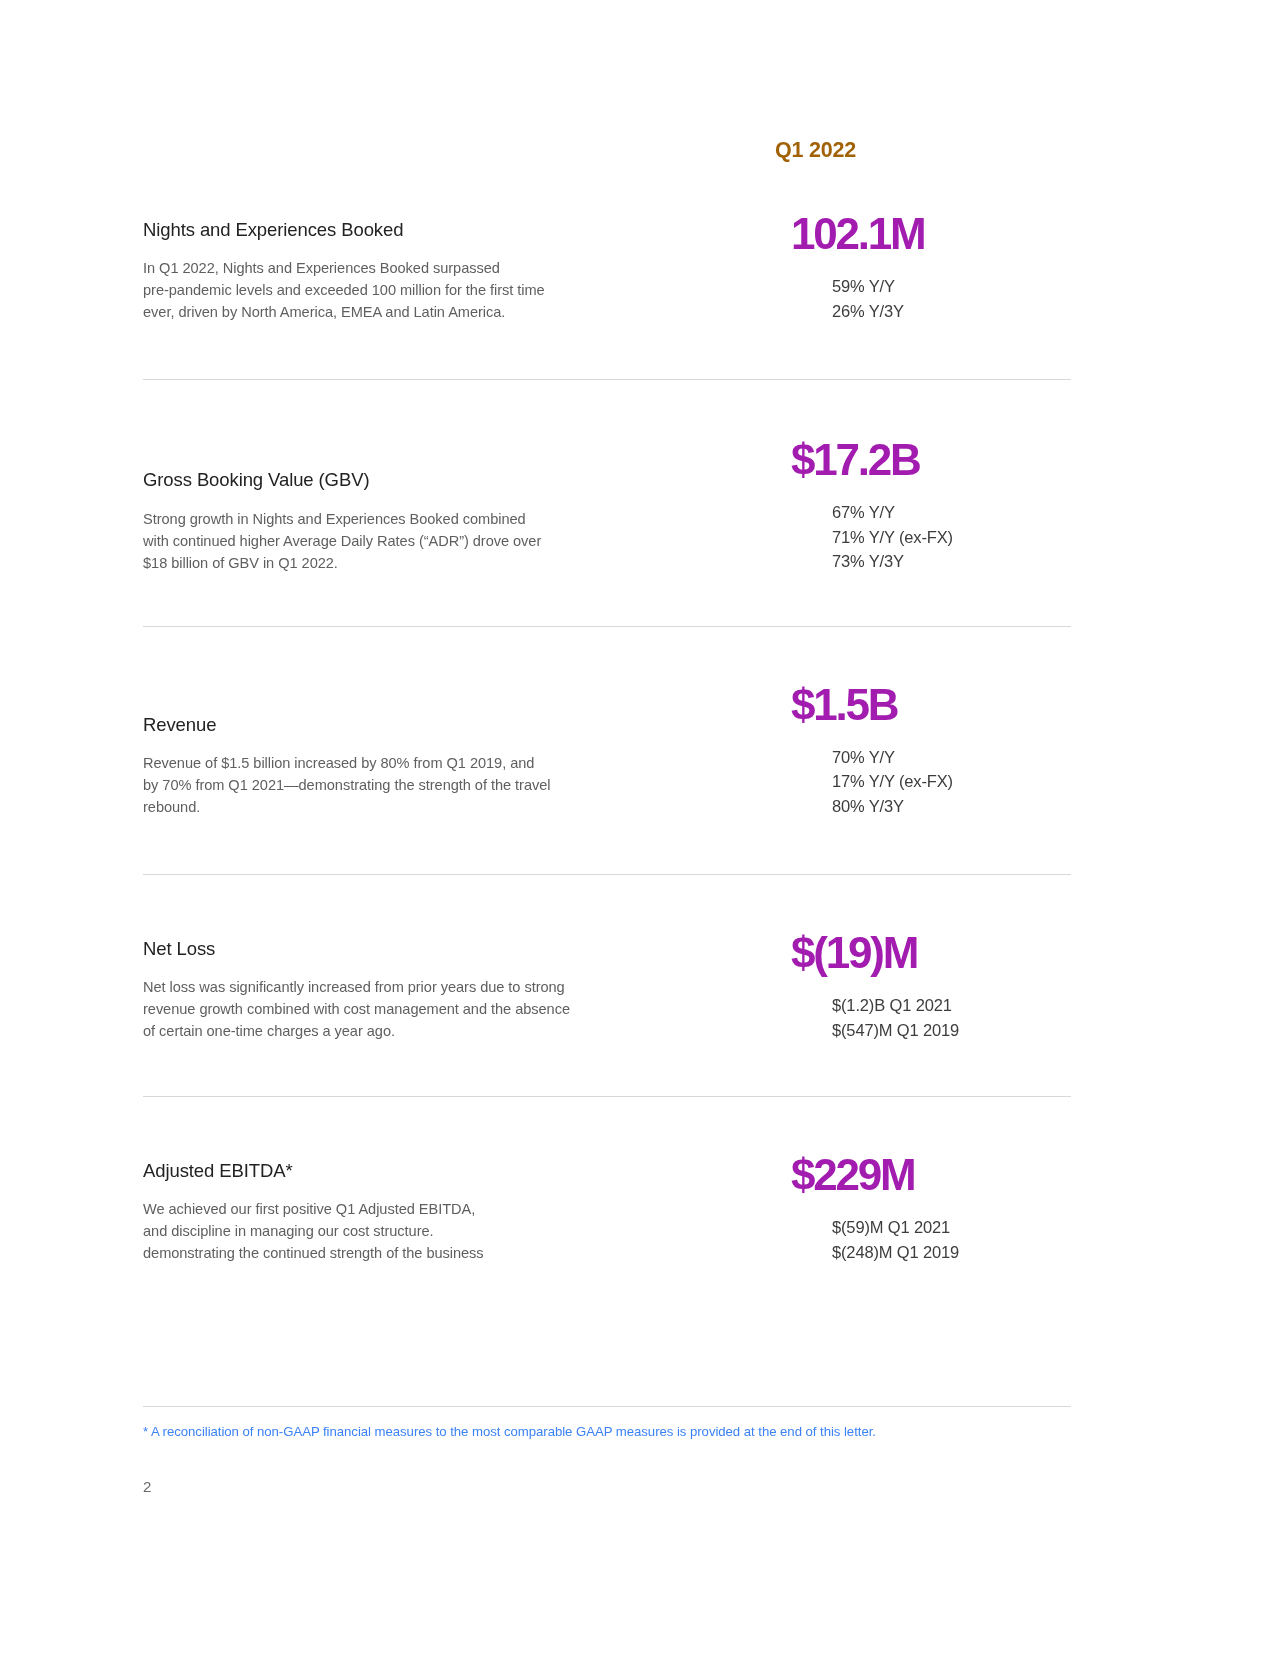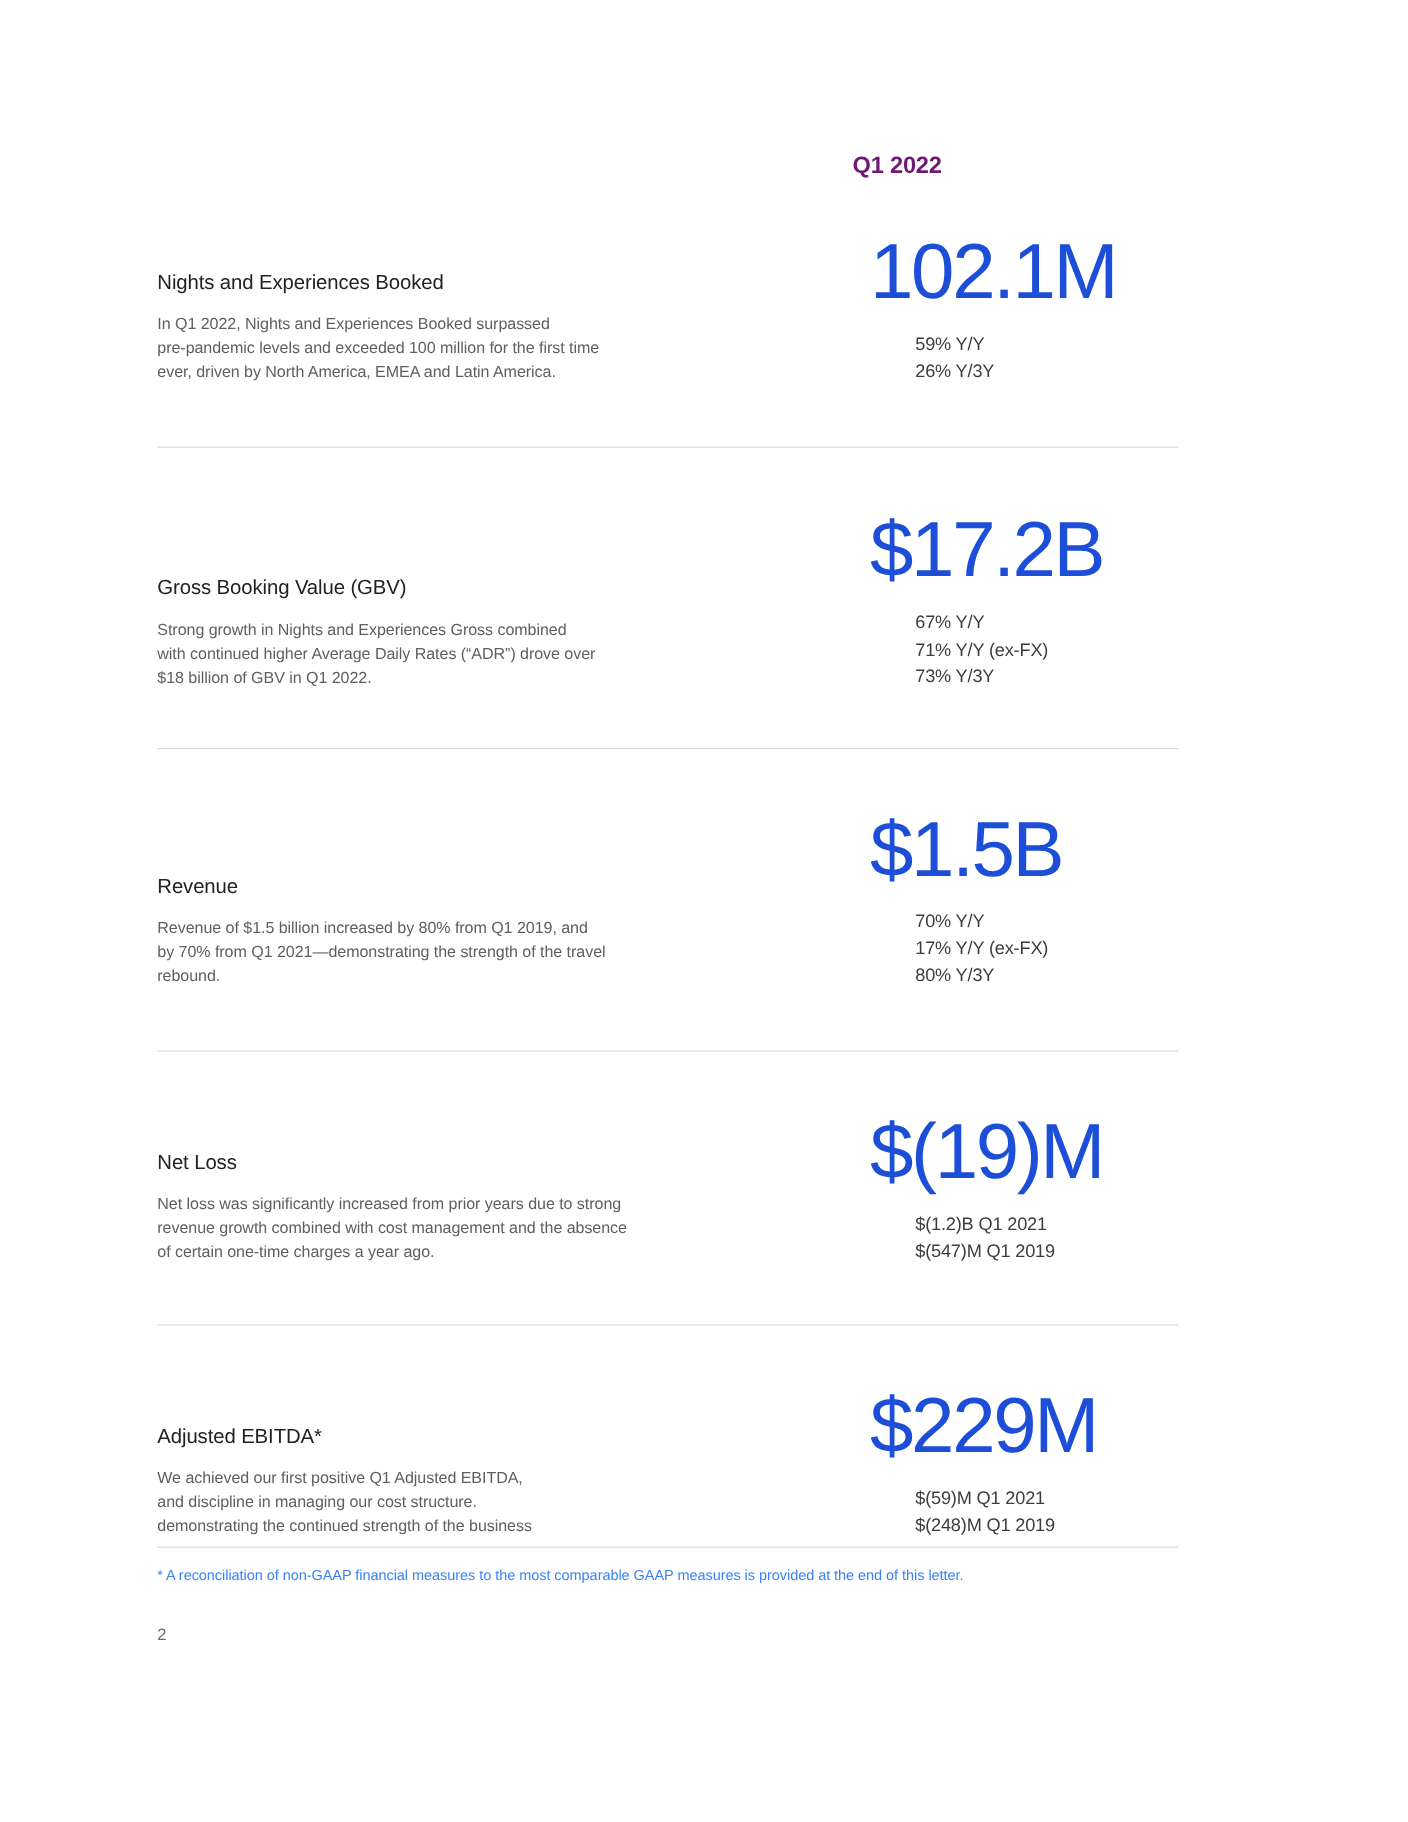--- a/index.html
+++ b/index.html
@@ -30,21 +30,21 @@
     width: 1280px;
     height: 34px;
   }
   .period-label {
     position: absolute;
     left: 775px;
     top: 0;
     font-size: 21.5px;
     font-weight: bold;
     letter-spacing: -0.2px;
-    color: #701a75;
+    color: #a16207;
     white-space: nowrap;
   }
 
   
   .metrics {
     position: absolute;
     left: 143px;
     top: 198px;
     width: 928px;
   }
@@ -86,25 +86,25 @@
     color: #5f5f5f;
     margin: 0;
     letter-spacing: -0.05px;
   }
   .metric-desc .ln {
     display: block;
     white-space: nowrap;
   }
 
   .metric-value {
-    font-size: 71px;
-    font-weight: normal;
+    font-size: 44px;
+    font-weight: bold;
     line-height: 1;
     letter-spacing: -2.2px;
-    color: #1d4ed8;
+    color: #a21caf;
     margin: 0 0 18px 0;
     white-space: nowrap;
   }
   .metric-subs {
     margin: 0;
     padding: 0;
     list-style: none;
   }
   .metric-subs li {
     font-size: 16.5px;
@@ -187,21 +187,21 @@
           </ul>
         </div>
       </div>
     </div>
 
     <div class="metric row-gbv">
       <div class="metric-inner">
         <div class="metric-left">
           <h2 class="metric-title">Gross Booking Value (GBV)</h2>
           <p class="metric-desc">
-            <span class="ln">Strong growth in Nights and Experiences Gross combined</span>
+            <span class="ln">Strong growth in Nights and Experiences Booked combined</span>
             <span class="ln">with continued higher Average Daily Rates (“ADR”) drove over</span>
             <span class="ln">$18 billion of GBV in Q1 2022.</span>
           </p>
         </div>
         <div class="metric-right">
           <div class="metric-value">$17.2B</div>
           <ul class="metric-subs">
             <li>67% Y/Y</li>
             <li>71% Y/Y (ex-FX)</li>
             <li>73% Y/3Y</li>

